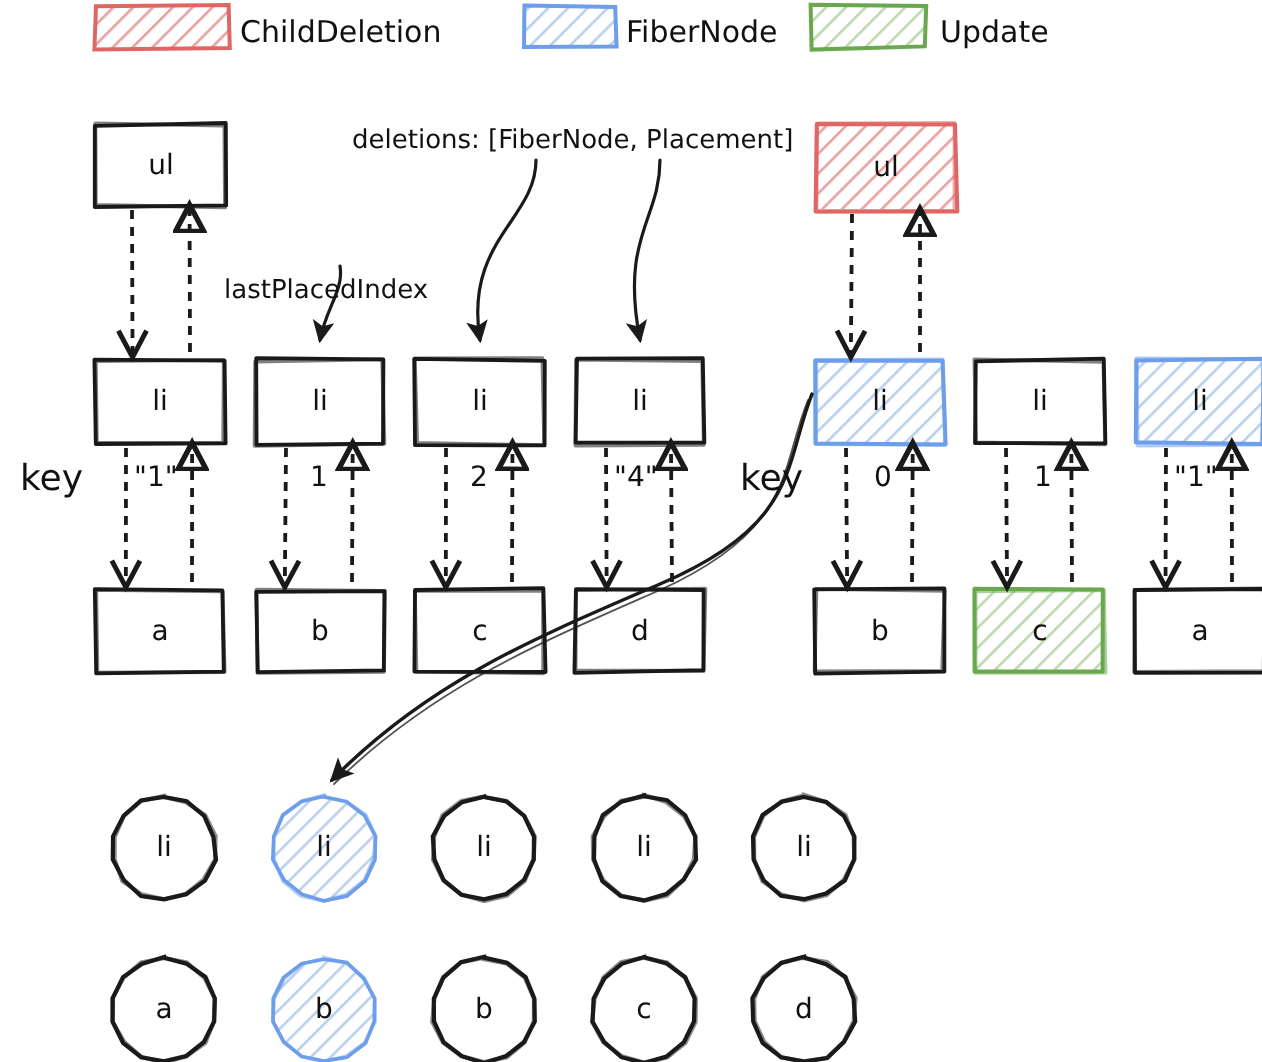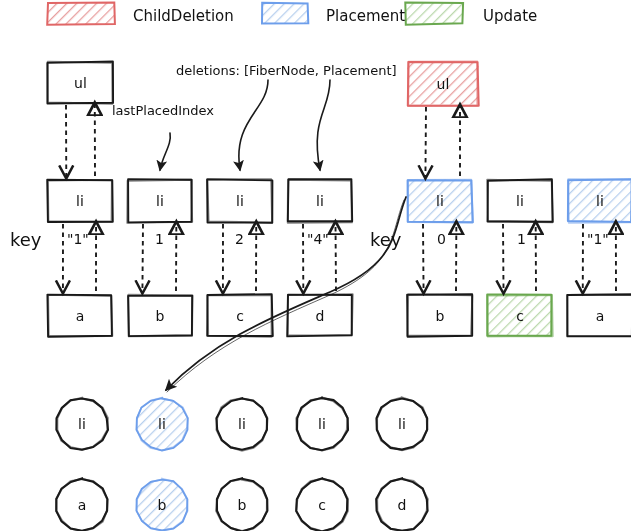--- a/index.html
+++ b/index.html
@@ -31,21 +31,20 @@
     white-space: nowrap;
     line-height: 1;
     user-select: none;
   }
   .node-label {
     font-size: 14px;
     text-align: right;
   }
   .legend-label {
     font-size: 15px;
-    margin-left: 13px;
   }
   .annot-label {
     font-size: 13px;
   }
   .key-label {
     font-size: 18px;
   }
   .edge-label {
     font-size: 14px;
   }
@@ -189,26 +188,26 @@
       <path d="M170,133 C172,145 163,154 160,170" fill="none" stroke="#1a1a1a" stroke-width="1.6" stroke-linecap="round" marker-end="url(#arrow-solid)"></path>
       <path d="M268,80 C268,110 232,120 240,170" fill="none" stroke="#1a1a1a" stroke-width="1.6" stroke-linecap="round" marker-end="url(#arrow-solid)"></path>
       <path d="M330,80 C330,110 310,118 320,170" fill="none" stroke="#1a1a1a" stroke-width="1.6" stroke-linecap="round" marker-end="url(#arrow-solid)"></path>
       <path d="M406,197 C392,232 400,262 330,292 C270,318 215,340 166,390" fill="none" stroke="#1a1a1a" stroke-width="1.7" stroke-linecap="round" marker-end="url(#arrow-solid)"></path>
       <path d="M404,200 C390,234 398,264 330,295 C271,321 217,343 167,392" fill="none" stroke="#1a1a1a" stroke-width="0.9" stroke-linecap="round" opacity="0.75"></path>
     </g>
   </svg>
 
   <div id="legend-text">
       <div class="lbl legend-label" style="left: 120px; top: 9px;">ChildDeletion</div>
-      <div class="lbl legend-label" style="left: 313px; top: 9px;">Placement</div>
+      <div class="lbl legend-label" style="left: 313px; top: 9px;">FiberNode</div>
       <div class="lbl legend-label" style="left: 470px; top: 9px;">Update</div>
     </div>
   <div id="annot-text">
       <div class="lbl annot-label" style="left: 176px; top: 64px;">deletions: [FiberNode, Placement]</div>
-      <div class="lbl annot-label" style="left: 112px; top: 104px;">lastPlacedIndex</div>
+      <div class="lbl annot-label" style="left: 112px; top: 139px;">lastPlacedIndex</div>
     </div>
   <div id="key-text">
       <div class="lbl key-label" style="left: 10px; top: 231px;">key</div>
       <div class="lbl key-label" style="left: 370px; top: 231px;">key</div>
     </div>
   <div id="box-text">
       <div class="lbl node-label" style="left: 80.5px; top: 75.5px; transform: translateX(-50%);">ul</div>
       <div class="lbl node-label" style="left: 80px; top: 194px; transform: translateX(-50%);">li</div>
       <div class="lbl node-label" style="left: 160px; top: 194px; transform: translateX(-50%);">li</div>
       <div class="lbl node-label" style="left: 240px; top: 194px; transform: translateX(-50%);">li</div>

